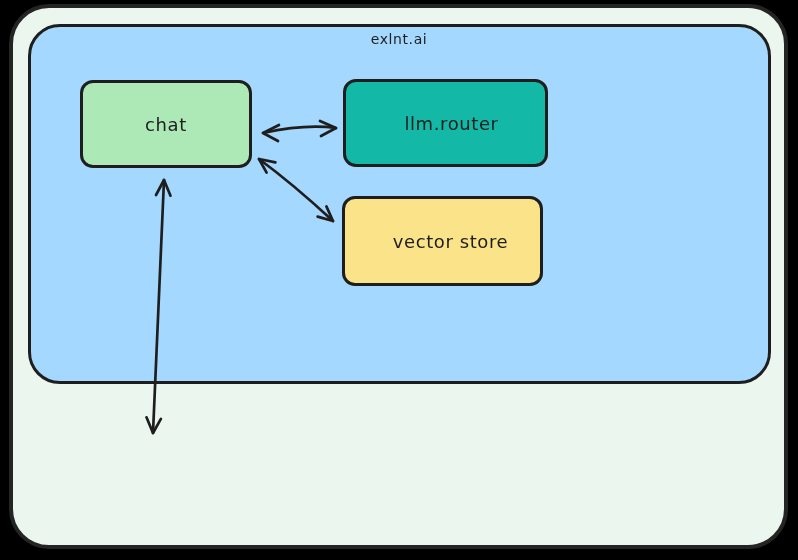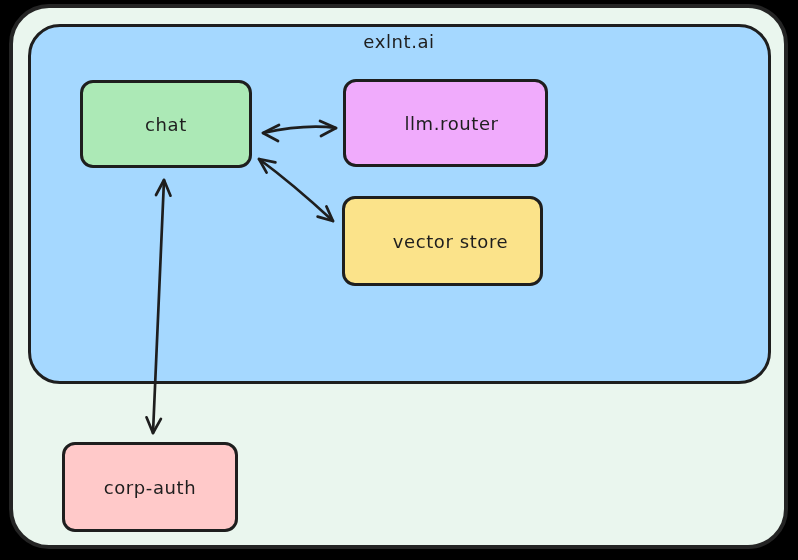--- a/index.html
+++ b/index.html
@@ -33,21 +33,21 @@
     height: 360px;
     box-sizing: border-box;
     border: 3px solid #1e1e1e;
     border-radius: 32px;
   }
   .diagram-label {
     position: absolute;
     left: 0;
     width: 798px;
     text-align: center;
-    font-size: 18px;
+    font-size: 14px;
     letter-spacing: 0.6px;
     color: #1e1e1e;
     font-weight: 500;
   }
   .label-top { top: 31px; }
   .label-bottom { top: 519px; }
   .node {
     position: absolute;
     box-sizing: border-box;
     border: 3px solid #1e1e1e;
@@ -90,31 +90,28 @@
 
   <div class="container-inner" style="background-color: rgb(165, 216, 255);"></div>
 
   <div class="diagram-label label-top">exlnt.ai</div>
 
 
   <div class="node node-chat" style="background-color: rgb(172, 233, 182);">
     <span>chat</span>
   </div>
 
-  <div class="node node-llm-router" style="background-color: #f0abfc; padding-left: 12px;">
+  <div class="node node-llm-router" style="background-color: #14b8a6; padding-left: 12px;">
     <span>llm.router</span>
   </div>
 
   <div class="node node-vector-store" style="background-color: rgb(251, 227, 138);">
     <span>vector store</span>
   </div>
 
-  <div class="node node-corp-auth" style="background-color: rgb(255, 201, 201);">
-    <span>corp-auth</span>
-  </div>
 
   <svg class="edges-overlay" viewBox="0 0 798 560">
 
     <g>
       <path class="edge" d="M 263,133 C 286,128 314,125 336,128"></path>
       <path class="edge" d="M 279,125 L 263,133 L 278,141"></path>
       <path class="edge" d="M 320,121 L 336,128 L 321,136"></path>
     </g>
 
     <g>

